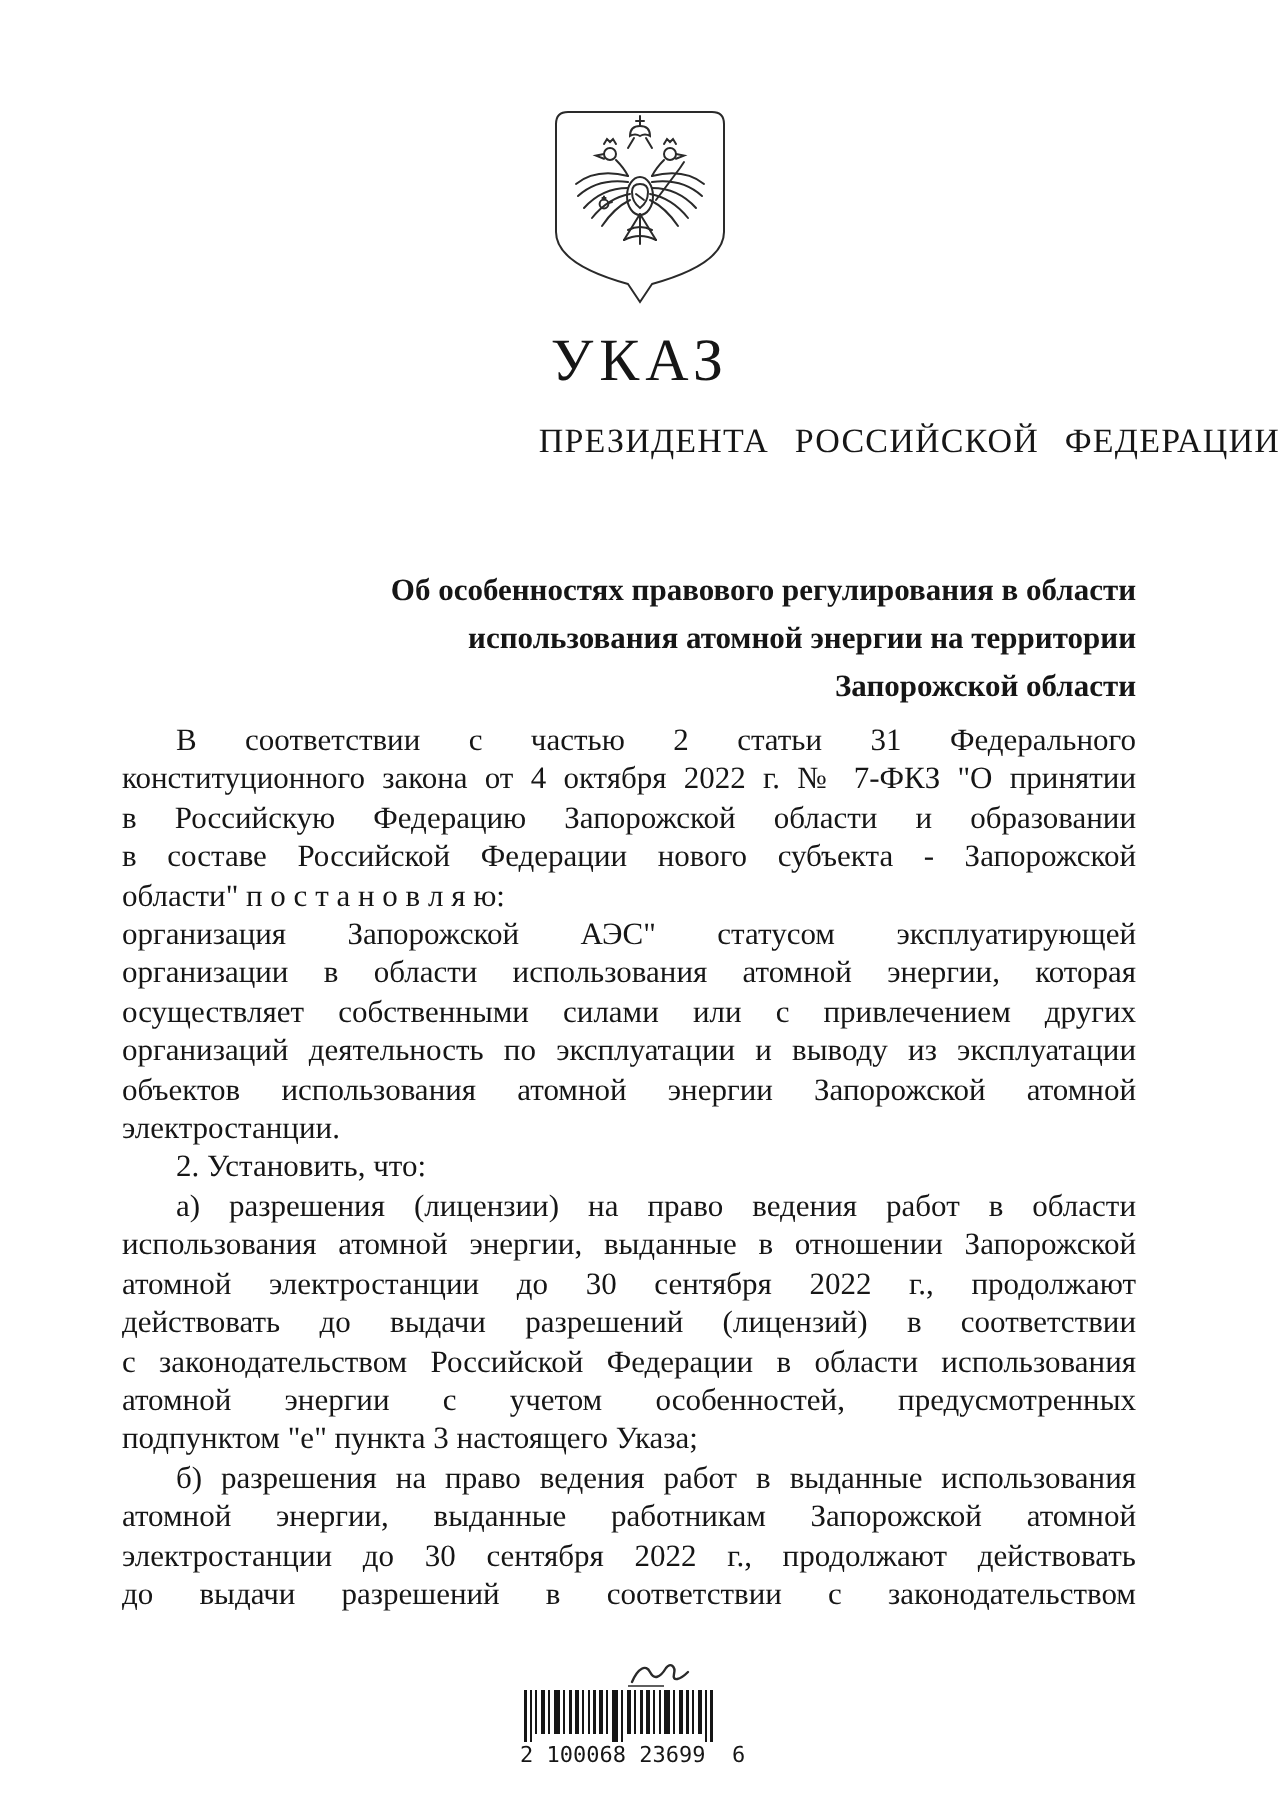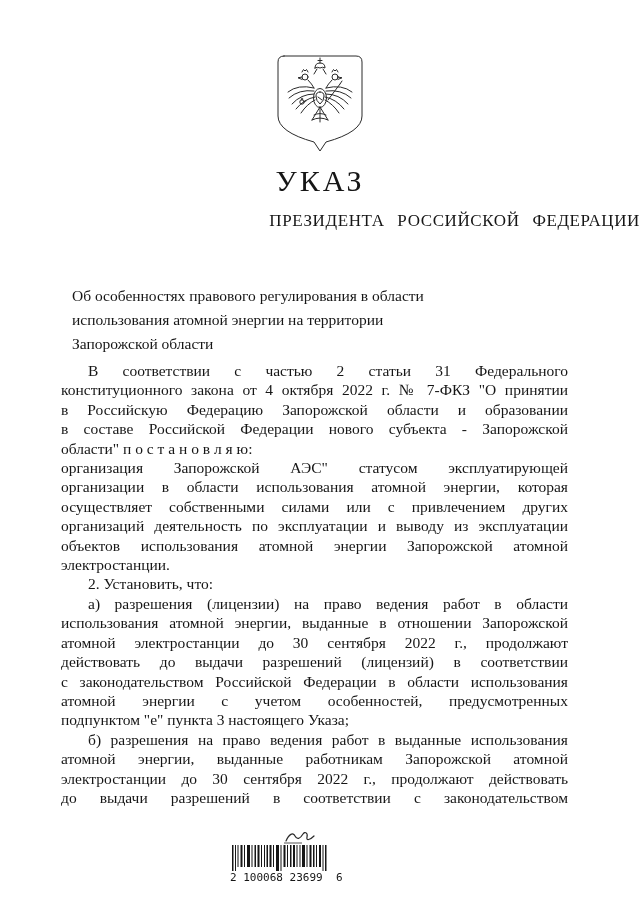--- a/index.html
+++ b/index.html
@@ -29,37 +29,37 @@
   
   .issuer {
     position:absolute; top:211px; left:0; width:100%;
     margin:0; text-align:right;
     font-size:17px; font-weight:normal;
     letter-spacing:0.6px; word-spacing:8px;
   }
 
   
   .doc-title {
-    position:absolute; top:284px; left:72px; width:507px;
-    text-align:left; font-weight:normal;
+    position:absolute; top:284px; left:61px; width:507px;
+    text-align:right; font-weight:bold;
     font-size:15.5px; line-height:24px;
   }
 
   
   .body-text {
     position:absolute; top:361px; left:61px; width:507px;
     font-size:15.5px; line-height:19.4px;
   }
   .line { text-align:justify; text-align-last:justify; }
   .line.first { text-indent:27px; }
   .line.last { text-align-last:left; }
 
   
   .barcode-block {
-    position:absolute; left:230px; top:830px; width:110px;
+    position:absolute; left:260px; top:830px; width:110px;
     text-align:center;
   }
   .sig-mark { display:block; margin-left:52px; width:44px; height:15px; }
   .bars { display:block; width:104px; height:26px; }
   .barcode-number {
     font-family:"DejaVu Sans Mono", monospace;
     font-size:11px; color:#161616;
     white-space:pre; letter-spacing:0px; margin-top:0px;
   }
 </style>

